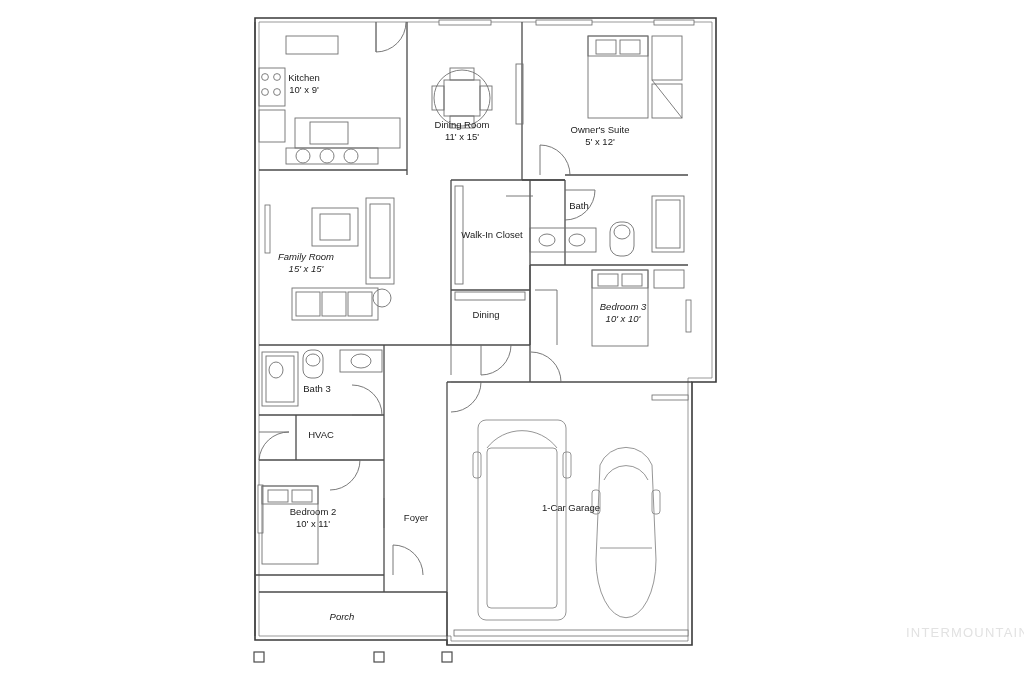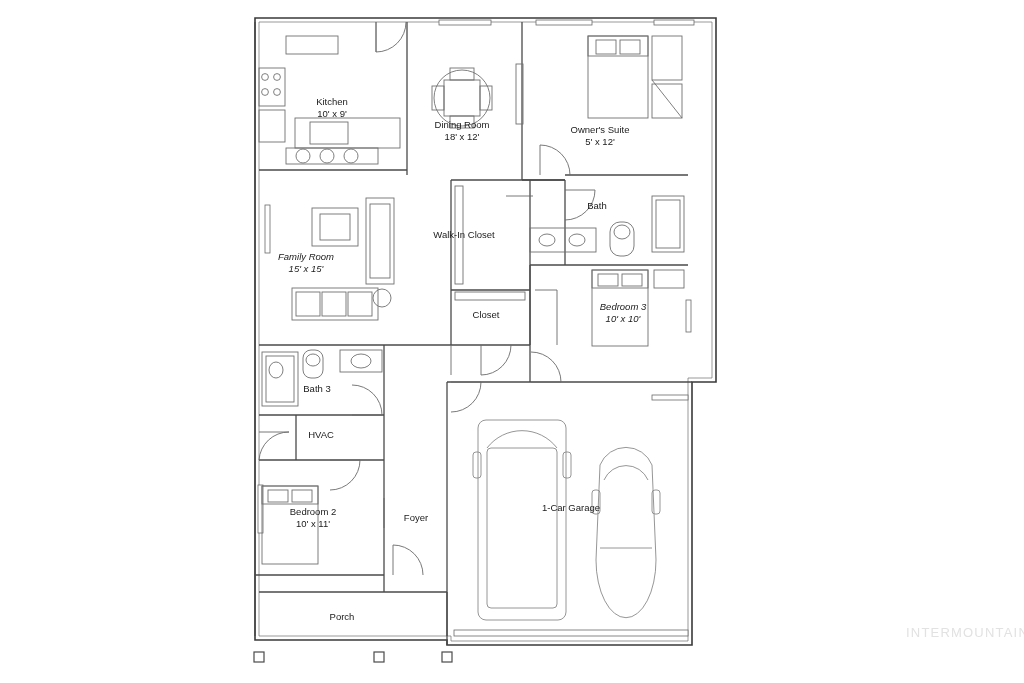--- a/index.html
+++ b/index.html
@@ -246,29 +246,29 @@
   </g>
 
   <g fill="none" stroke="#4a4a4a" stroke-width="1.2">
     <rect x="254" y="652" width="10" height="10"></rect>
     <rect x="374" y="652" width="10" height="10"></rect>
     <rect x="442" y="652" width="10" height="10"></rect>
   </g>
 </svg>
 
 <div id="labels">
-    <div class="room-label" style="left: 332px; top: 84px; margin-top: 24px;"><span>Kitchen</span><span class="dims">10' x 9'</span></div>
-    <div class="room-label" style="left: 462px; top: 83px; margin-top: 48px;"><span>Dining Room</span><span class="dims">18' x 12'</span></div>
+    <div class="room-label" style="left: 304px; top: 84px;"><span>Kitchen</span><span class="dims">10' x 9'</span></div>
+    <div class="room-label" style="left: 462px; top: 83px; margin-top: 48px;"><span>Dining Room</span><span class="dims">11' x 15'</span></div>
     <div class="room-label" style="left: 600px; top: 90px; margin-top: 46px;"><span>Owner's Suite</span><span class="dims">5' x 12'</span></div>
-    <div class="room-label" style="left: 464px; top: 235px;"><span>Walk-In Closet</span></div>
-    <div class="room-label" style="left: 597px; top: 206px;"><span>Bath</span></div>
+    <div class="room-label" style="left: 492px; top: 235px;"><span>Walk-In Closet</span></div>
+    <div class="room-label" style="left: 579px; top: 206px;"><span>Bath</span></div>
     <div class="room-label" style="left: 306px; top: 263px; font-style: italic;"><span>Family Room</span><span class="dims">15' x 15'</span></div>
-    <div class="room-label" style="left: 486px; top: 315px;"><span>Closet</span></div>
+    <div class="room-label" style="left: 486px; top: 315px;"><span>Dining</span></div>
     <div class="room-label" style="left: 623px; top: 313px; font-style: italic;"><span>Bedroom 3</span><span class="dims">10' x 10'</span></div>
     <div class="room-label" style="left: 317px; top: 389px;"><span>Bath 3</span></div>
     <div class="room-label" style="left: 321px; top: 435px;"><span>HVAC</span></div>
     <div class="room-label" style="left: 313px; top: 518px;"><span>Bedroom 2</span><span class="dims">10' x 11'</span></div>
     <div class="room-label" style="left: 416px; top: 518px;"><span>Foyer</span></div>
     <div class="room-label" style="left: 571px; top: 508px;"><span>1-Car Garage</span></div>
-    <div class="room-label" style="left: 342px; top: 617px;"><span>Porch</span></div>
+    <div class="room-label" style="left: 342px; top: 617px; font-style: italic;"><span>Porch</span></div>
   </div>
 
 <div class="watermark" style="left:906px; top:625px;">INTERMOUNTAIN</div>
 
 </body></html>

